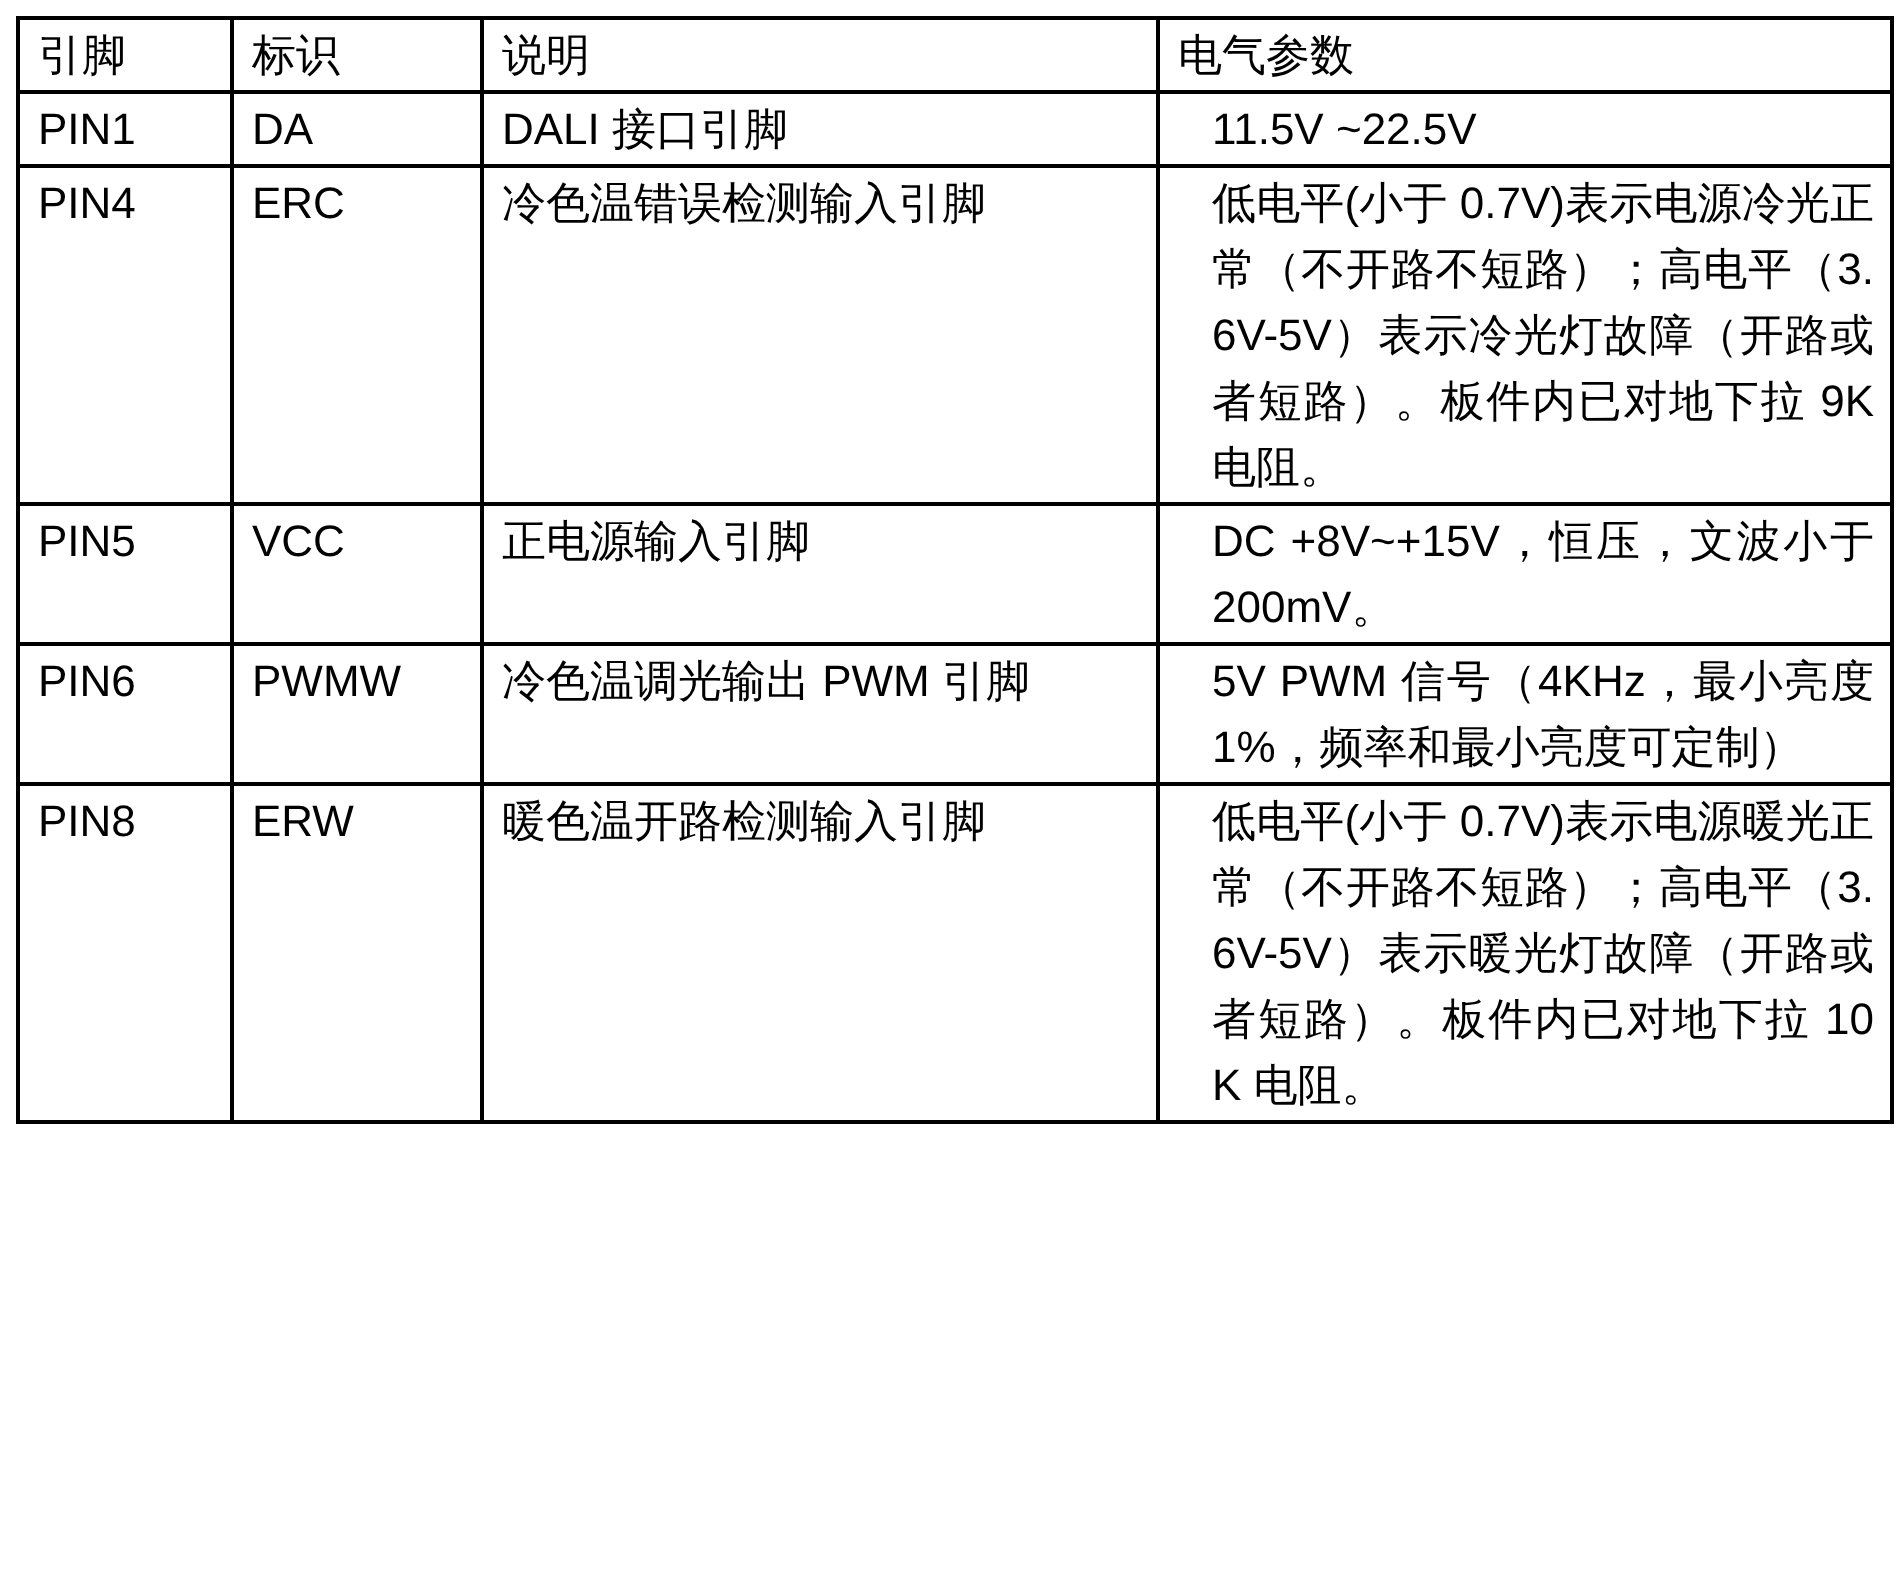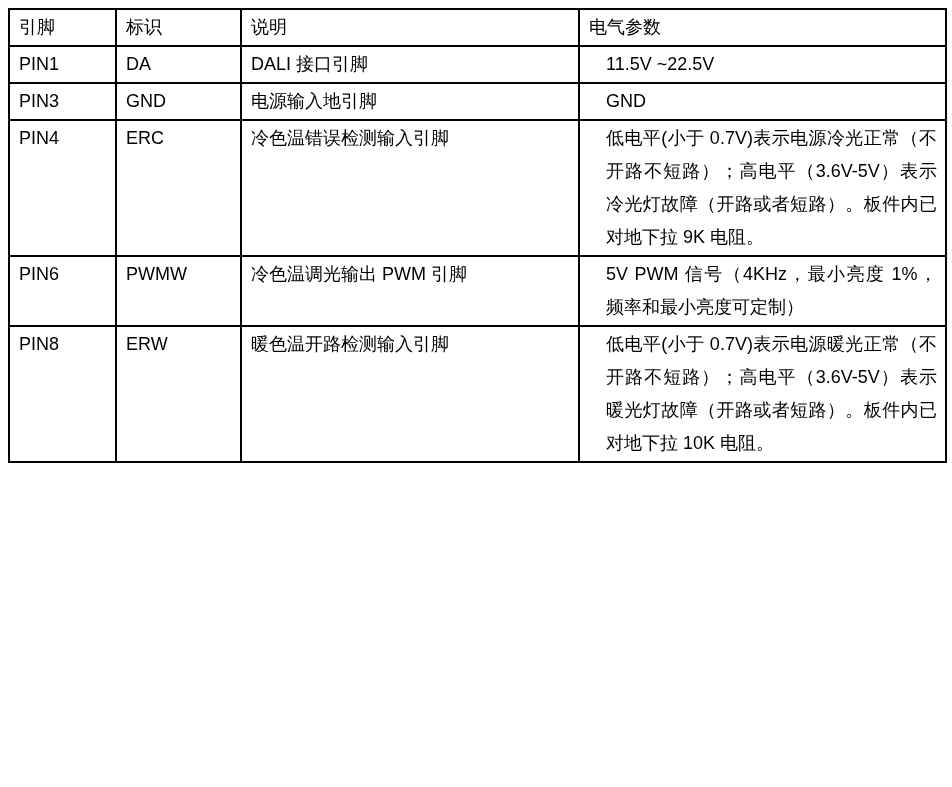--- a/index.html
+++ b/index.html
@@ -22,21 +22,21 @@
   }
   table.pin-table {
     border-collapse: collapse;
     table-layout: fixed;
     width: 937px;
     margin: 8px 0 0 8px;
   }
   table.pin-table th,
   table.pin-table td {
     border: 2px solid var(--border-color);
-    font-size: 18px;
+    font-size: 22px;
     font-weight: normal;
     line-height: 33px;
     padding: 1px 8px 1px 9px;
     vertical-align: top;
     text-align: left;
     overflow: hidden;
     word-break: break-all;
   }
   table.pin-table td.params-cell {
     text-align: justify;
@@ -64,30 +64,30 @@
       </tr>
     </thead>
     <tbody id="table-body">
         <tr>
           <td>PIN1</td>
           <td>DA</td>
           <td>DALI 接口引脚</td>
           <td class="params-cell">11.5V ~22.5V</td>
         </tr>
         <tr>
-          <td>PIN3</td>
-          <td>GND</td>
-          <td>电源输入地引脚</td>
-          <td class="params-cell">GND</td>
-        </tr>
-        <tr>
           <td>PIN4</td>
           <td>ERC</td>
           <td>冷色温错误检测输入引脚</td>
           <td class="params-cell">低电平(小于 0.7V)表示电源冷光正常（不开路不短路）；高电平（3.6V-5V）表示冷光灯故障（开路或者短路）。板件内已对地下拉 9K 电阻。</td>
+        </tr>
+        <tr>
+          <td>PIN5</td>
+          <td>VCC</td>
+          <td>正电源输入引脚</td>
+          <td class="params-cell">DC +8V~+15V，恒压，文波小于 200mV。</td>
         </tr>
         <tr>
           <td>PIN6</td>
           <td>PWMW</td>
           <td>冷色温调光输出 PWM 引脚</td>
           <td class="params-cell">5V PWM 信号（4KHz，最小亮度 1%，频率和最小亮度可定制）</td>
         </tr>
         <tr>
           <td>PIN8</td>
           <td>ERW</td>

